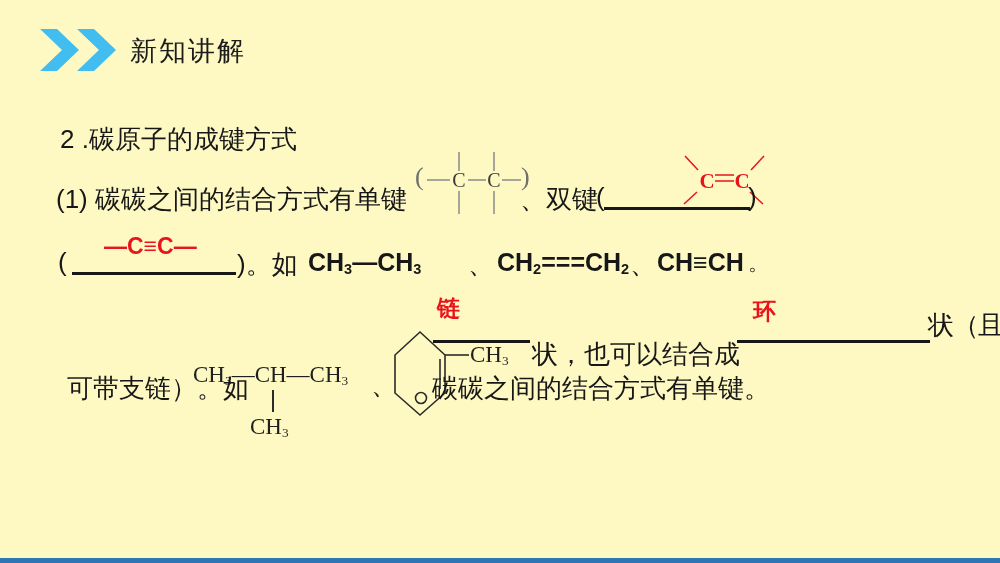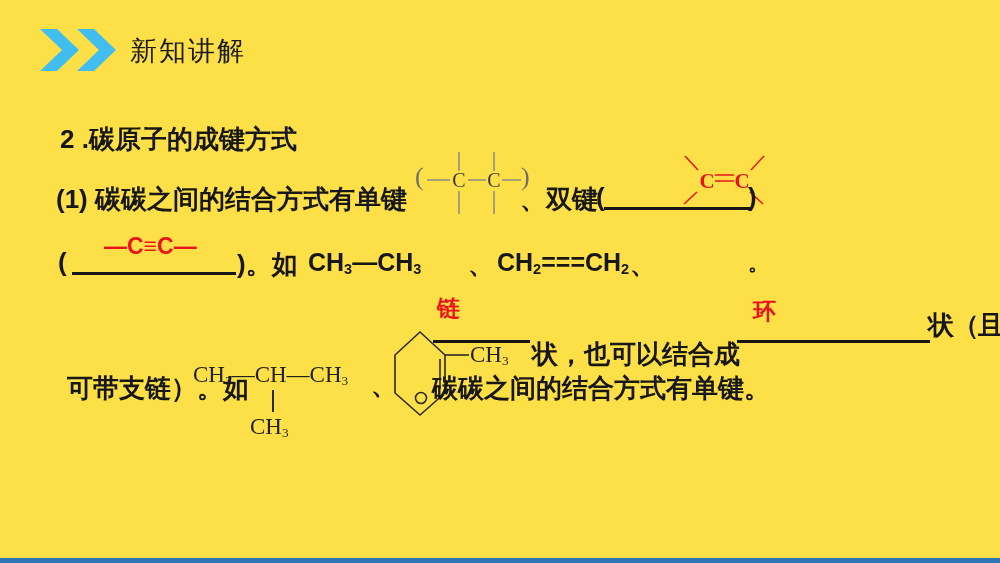--- a/index.html
+++ b/index.html
@@ -1,22 +1,22 @@
 <!DOCTYPE html>
 <html style="--accent_cyan: #41BEEF; --answer_red: #E9131B; --bar_blue: #2E75B6; --structure_gray: #8a8a8a;"><head>
 <meta charset="utf-8">
 <style>
   * { margin:0; padding:0; box-sizing:border-box; }
   html,body { background:#fff; }
   .slide {
-    position:relative; width:1000px; height:563px; background:#fde047;
+    position:relative; width:1000px; height:563px; background:#fef9c3;
     overflow:hidden; font-family:"Liberation Sans", sans-serif;
   }
   .abs { position:absolute; white-space:nowrap; }
-  .body-text { font-size:26px; font-weight:bold; color:#171717; }
+  .body-text { font-size:26px; font-weight:normal; color:#171717; }
   .formula { font-size:25px; font-weight:bold; color:#171717; }
   .sub { font-size:0.58em; vertical-align:-0.24em; }
   .blank { border-bottom:3px solid #171717; }
   .red-answer { font-weight:bold; color:var(--answer_red); }
   .chem { font-family:"Liberation Serif", serif; font-size:23px; color:#1f1f1f; font-weight:normal; }
   .title-text { font-size:27px; color:#1c1c1c; letter-spacing:2px; }
   .bar { position:absolute; left:0; right:0; bottom:0; height:5px; background:var(--bar_blue); }
   svg text.struct-c { font-family:"Liberation Serif", serif; }
 </style>
 </head>
@@ -71,20 +71,21 @@
 
   <span class="abs body-text" style="left:58px;top:247px;">(</span>
   <div class="abs blank" style="left:72px;top:249px;width:164px;height:26px;"></div>
   <span class="abs red-answer" style="left:104px;top:233px;font-size:23px;">—C≡C—</span>
   <span class="abs body-text" style="left:237px;top:247px;">)。如</span>
 
   <span class="abs formula" style="left:308px;top:248px;text-align:right;"><span>CH</span><span class="sub">3</span><span>—CH</span><span class="sub">3</span></span>
   <span class="abs body-text" style="left:468px;top:247px;">、</span>
   <span class="abs formula" style="left:497px;top:248px;"><span>CH</span><span class="sub">2</span><span>===CH</span><span class="sub">2</span></span>
   <span class="abs body-text" style="left:630px;top:247px;">、</span>
+  <span class="abs formula" style="left:657px;top:248px;">CH≡CH</span>
   <span class="abs body-text" style="left:748px;top:249px;font-size:21px;">。</span>
 
   <div class="abs blank" style="left:433px;top:310px;width:97px;height:33px;"></div>
   <span class="abs red-answer" style="left:437px;top:293px;font-size:23px;">链</span>
   <span class="abs body-text" style="left:532px;top:308px;margin-top:29px;">状，也可以结合成</span>
   <div class="abs blank" style="left:737px;top:310px;width:193px;height:33px;"></div>
   <span class="abs red-answer" style="left:753px;top:296px;font-size:23px;">环</span>
   <span class="abs body-text" style="left:928px;top:308px;letter-spacing:-1px;">状（且</span>
 
   <span class="abs body-text" style="left:55px;top:371px;margin-left:12px;">可带支链）。如</span>

